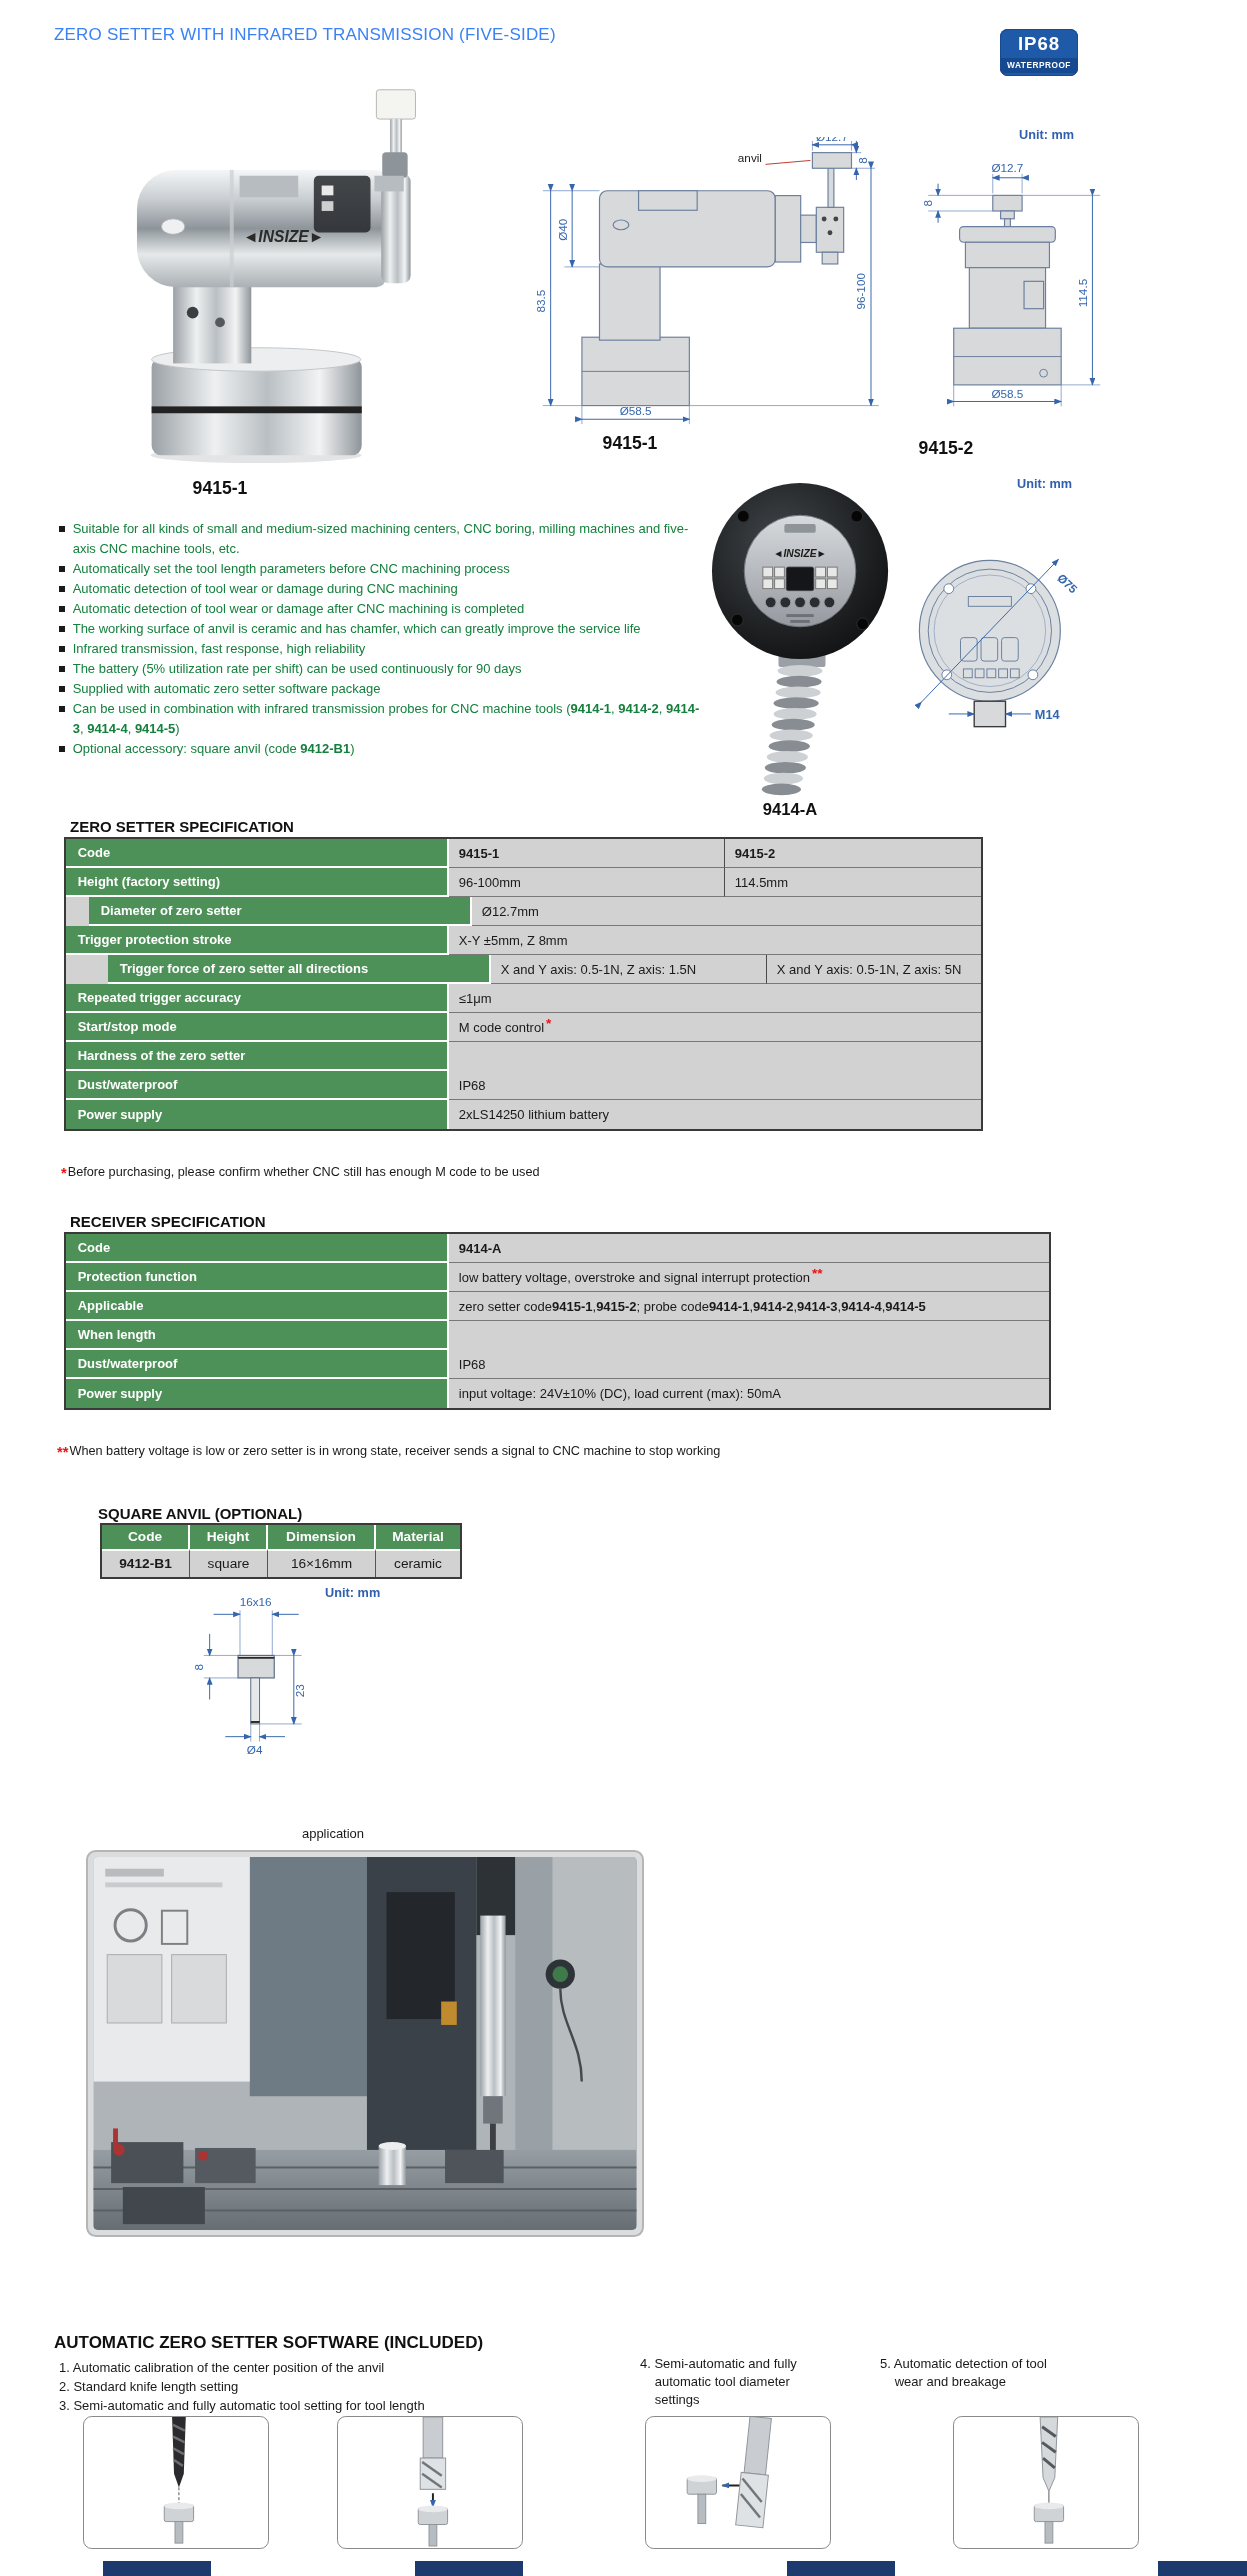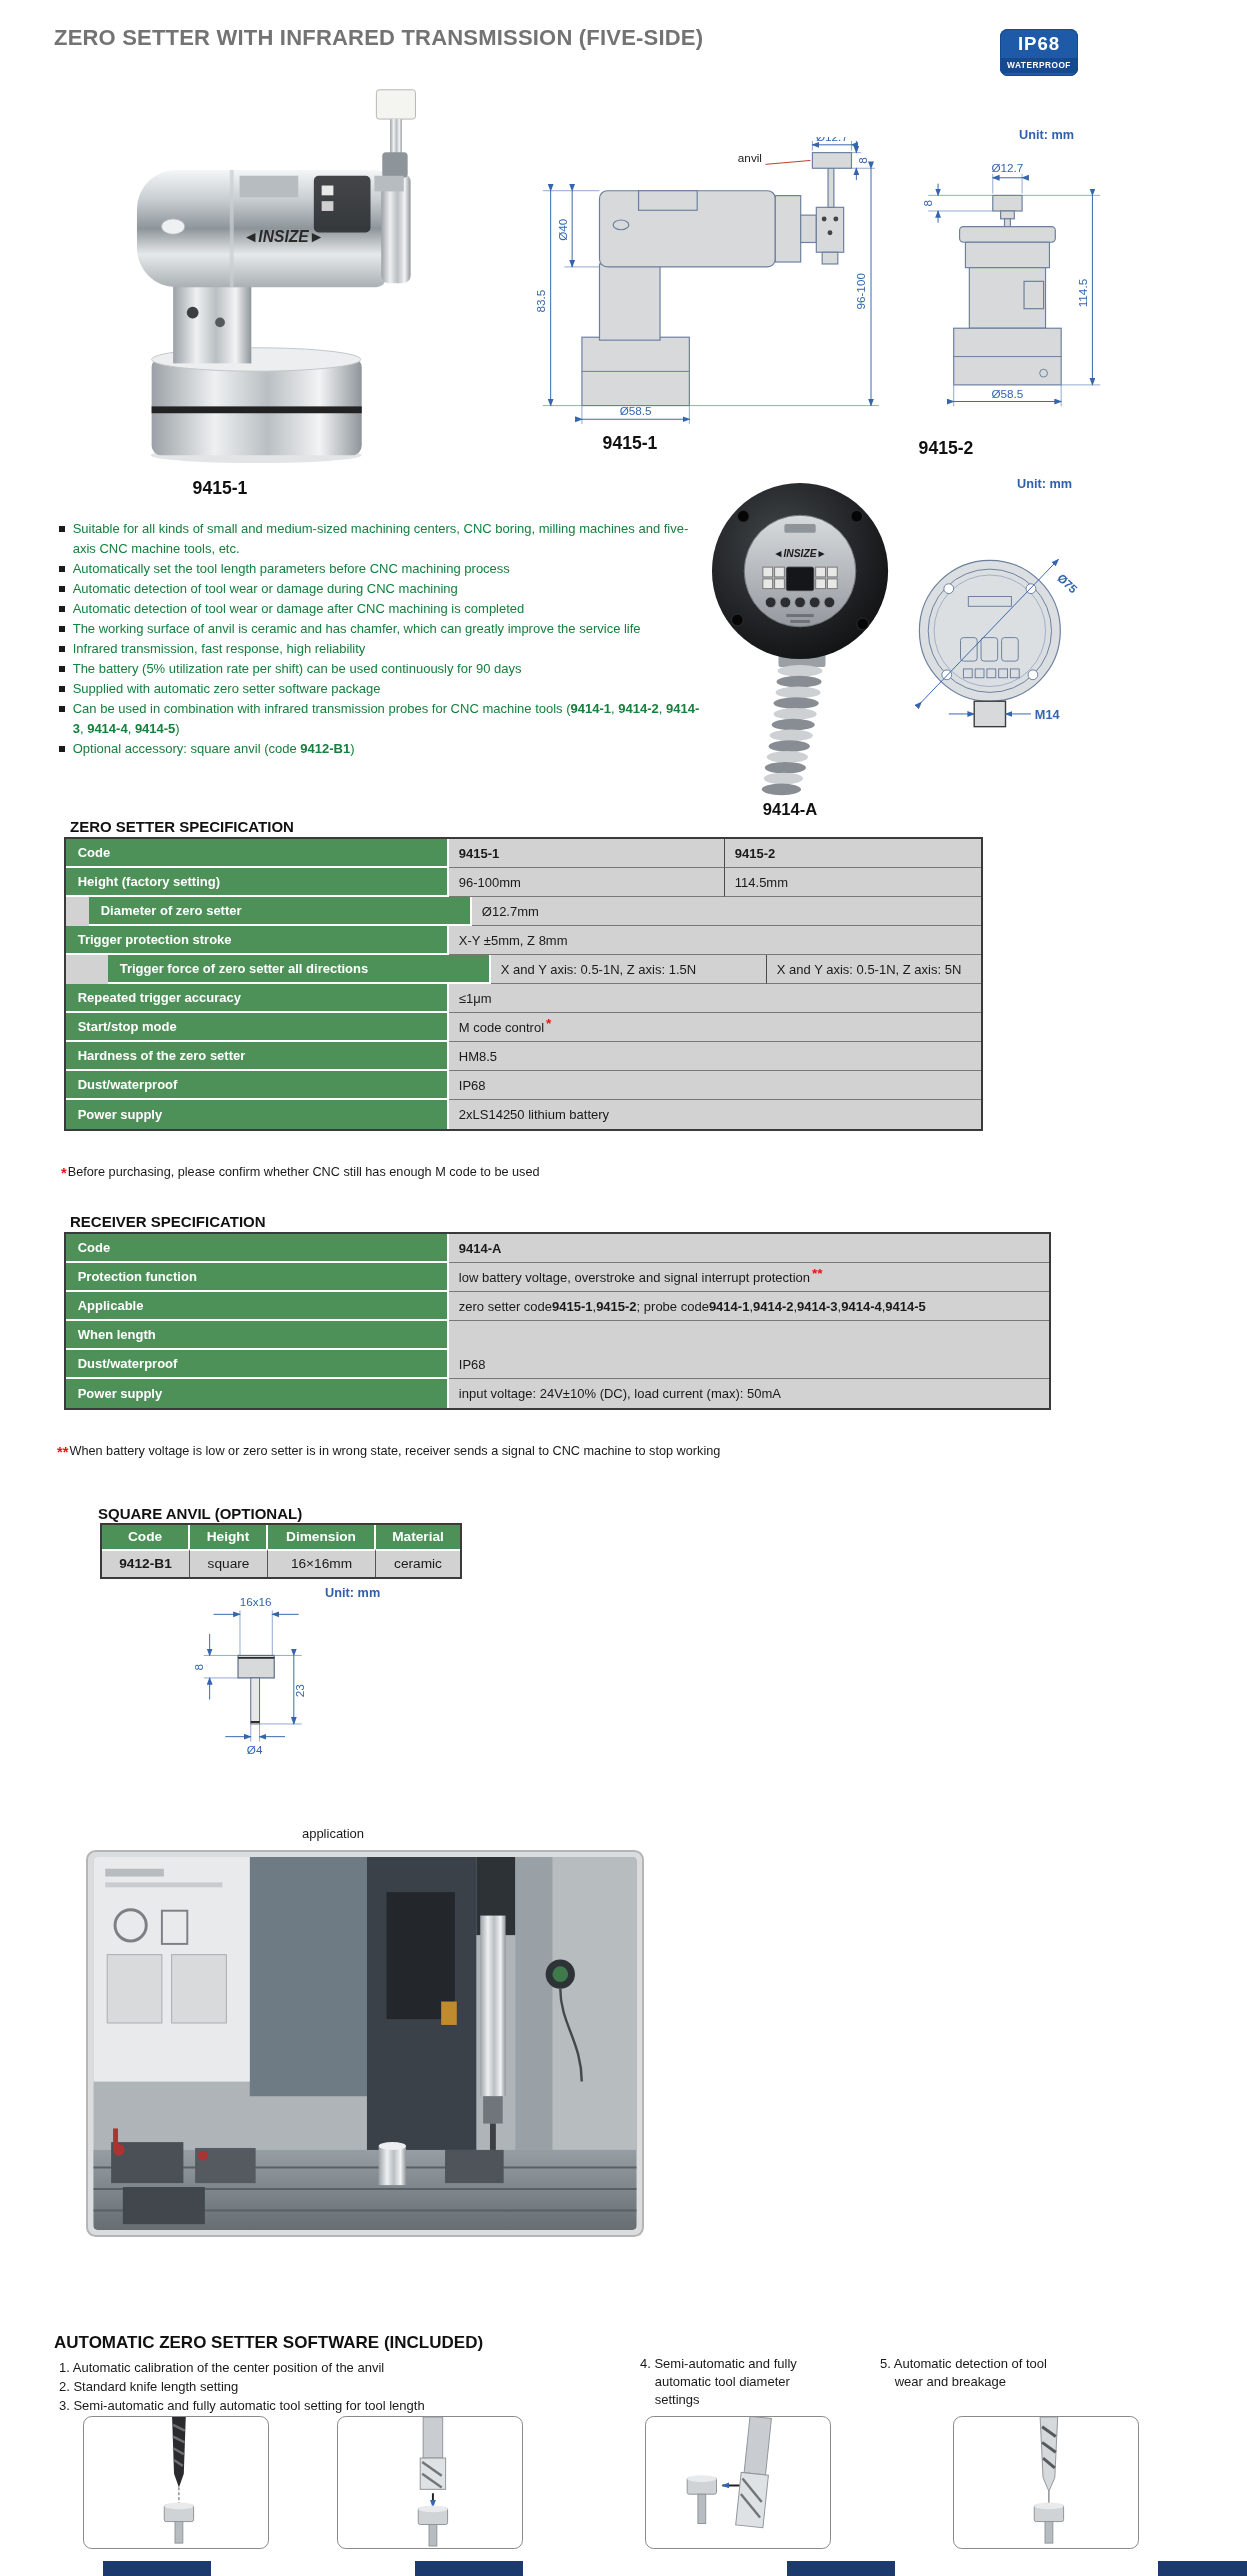--- a/index.html
+++ b/index.html
@@ -1,20 +1,20 @@
 <!DOCTYPE html>
 <html><head>
 <meta charset="utf-8">
 <style>
   * { margin:0; padding:0; box-sizing:border-box; }
   html,body { background:#fff; }
   body { width:1247px; height:2576px; position:relative; font-family:"Liberation Sans", sans-serif; color:#1a1a1a; overflow:hidden; }
   .abs { position:absolute; }
   
-  .page-title { left:54px; top:25.4px; font-size:22px; font-weight:bold; letter-spacing:0.2px; color:#737373; }
+  .page-title { left:54px; top:25.4px; font-size:17px; font-weight:normal; letter-spacing:0.2px; color:#3b82f6; }
   .badge { left:1000px; top:29px; width:78px; height:47px; border-radius:7.8px; overflow:hidden; background:#1e5aa8; text-align:center; box-shadow:0 0 0 1px #174a8f inset; }
   .badge .b1 { color:#fff; font-weight:bold; font-size:18.6px; line-height:29px; letter-spacing:1px; }
   .badge .b2 { color:#fff; font-size:8.3px; font-weight:bold; background:#174990; line-height:14.7px; letter-spacing:0.5px; }
   .unit { color:#2f5fae; font-size:12.7px; font-weight:bold; }
   .caption { font-size:17.6px; font-weight:bold; color:#111; text-align:center; }
   
   .features { left:59px; top:519px; width:645px; list-style:none; }
   .features li { font-size:13px; line-height:20px; padding-left:13.7px; position:relative; color:#15803d; }
   .features li::before { content:""; position:absolute; left:0; top:6.8px; width:5.9px; height:5.9px; background:#1a1a1a; }
   
@@ -324,21 +324,20 @@
     <div class="spec-row" style="height: 29px;">
       <div class="spec-label" style="width: 383px;">Repeated trigger accuracy</div>
       <div class="spec-val" style="flex: 1 1 0%;">≤1μm</div>
     </div>
     <div class="spec-row" style="height: 29px;">
       <div class="spec-label" style="width: 383px;">Start/stop mode</div>
       <div class="spec-val" style="flex: 1 1 0%;">M code control<span class="mark">*</span></div>
     </div>
     <div class="spec-row" style="height: 29px;">
       <div class="spec-label" style="width: 383px;">Hardness of the zero setter</div>
-      <div class="spec-val" style="flex: 1 1 0%;">HM8.5</div>
     </div>
     <div class="spec-row" style="height: 29px;">
       <div class="spec-label" style="width: 383px;">Dust/waterproof</div>
       <div class="spec-val" style="flex: 1 1 0%;">IP68</div>
     </div>
     <div class="spec-row" style="height: 29px;">
       <div class="spec-label" style="width: 383px;">Power supply</div>
       <div class="spec-val" style="flex: 1 1 0%;">2xLS14250 lithium battery</div>
     </div>
   </div>

